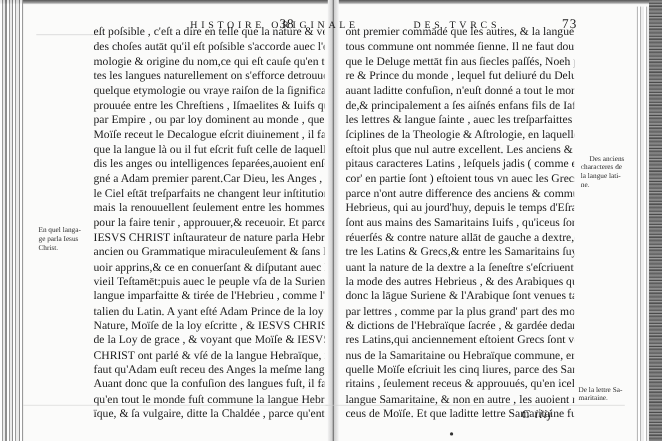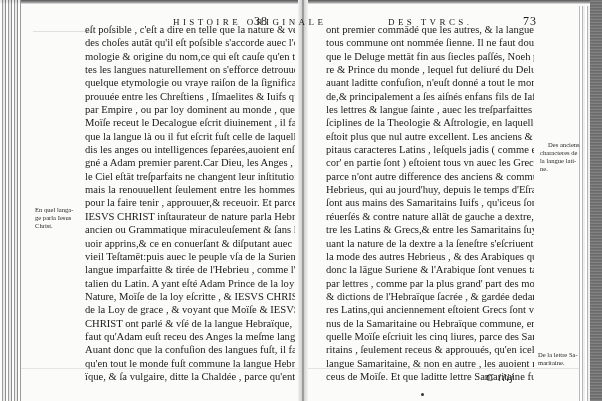--- a/index.html
+++ b/index.html
@@ -73,21 +73,21 @@
       left: 298px; top: 0;
       width: 10px; height: 401px;
       background: linear-gradient(90deg, #f3f3f3 0%, #cfcfcf 40%, #6a6a6a 50%, #d0d0d0 60%, #f5f5f5 100%);
     }
     .page {
       position: absolute;
       top: 0;
       height: 401px;
     }
     .page.left { left: 21px; width: 277px; }
-    .page.right { left: 308px; width: 272px; }
+    .page.right { left: 296px; width: 272px; }
 
     .running-head {
       position: absolute;
       top: 17px;
       font-size: 9px;
       letter-spacing: 3.4px;
       white-space: nowrap;
     }
     .page-num {
       position: absolute;

